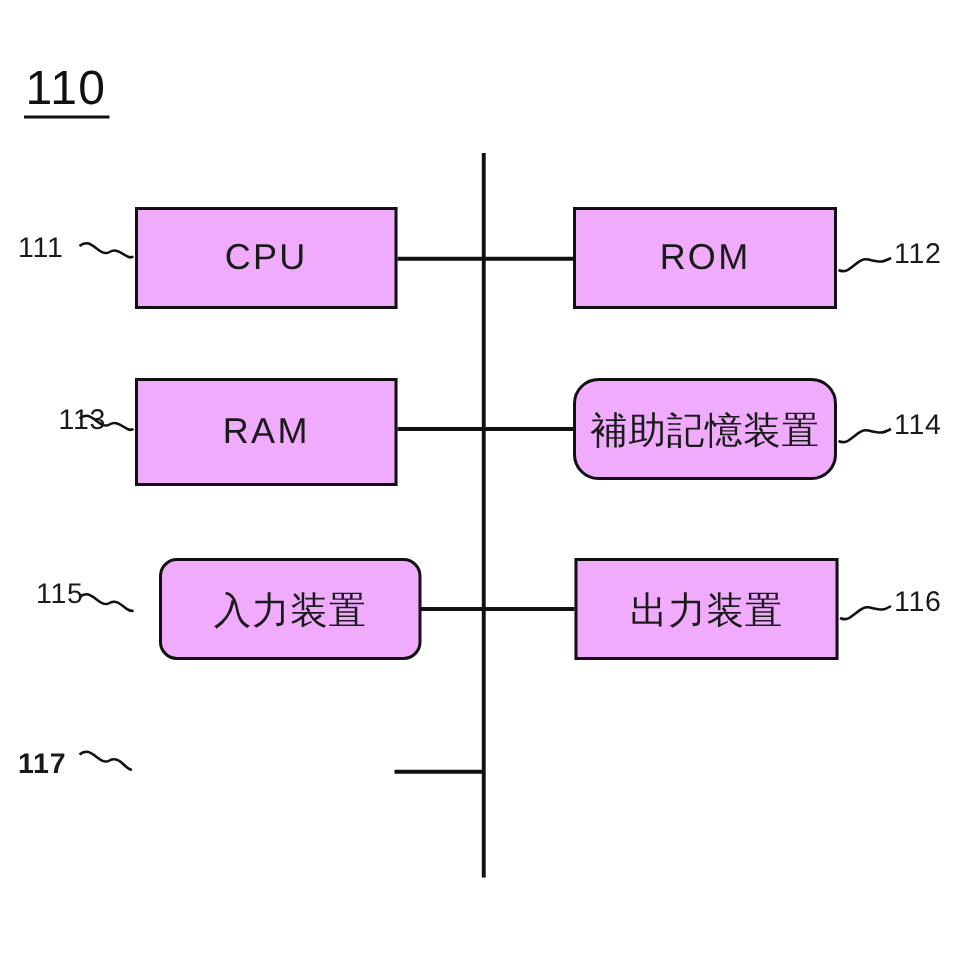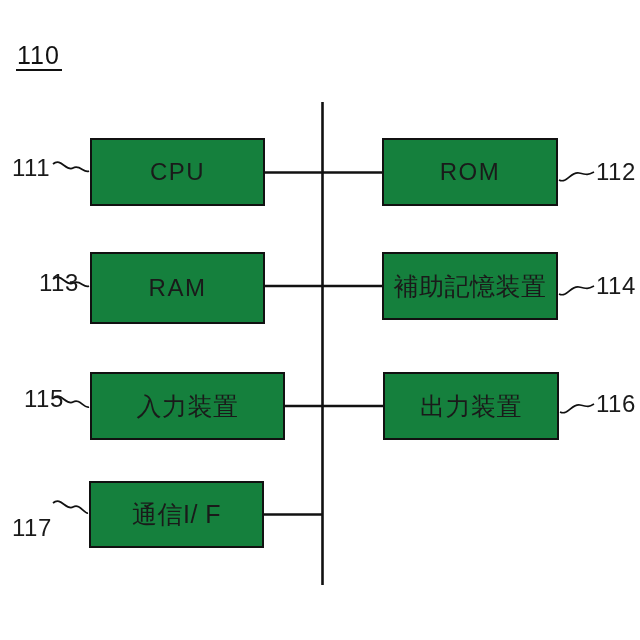--- a/index.html
+++ b/index.html
@@ -13,68 +13,68 @@
     width: 640px;
     height: 640px;
     background: #ffffff;
     overflow: hidden;
     color: #111111;
   }
   .fig-title {
     position: absolute;
     left: 16px;
     top: 42px;
-    font-size: 25px;
+    font-size: 32px;
     font-weight: 500;
     letter-spacing: 1px;
     color: #111111;
     border-bottom: 2.5px solid #111111;
     padding: 0 2px 1px 1px;
     line-height: 1.05;
   }
   .connector-layer {
     position: absolute;
     left: 0;
     top: 0;
     width: 640px;
     height: 640px;
   }
   .block {
     position: absolute;
     box-sizing: border-box;
     border: 2.5px solid #111111;
-    background: #15803d;
+    background: #f0abfc;
     display: flex;
     align-items: center;
     justify-content: center;
     font-size: 24px;
     color: #1a1a1a;
     letter-spacing: 1.5px;
     white-space: nowrap;
   }
   .block.cjk { font-size: 25px; letter-spacing: 0.5px; }
   .block.cpu   { left: 90px;  top: 138px; width: 175px; height: 68px; }
   .block.rom   { left: 382px; top: 138px; width: 176px; height: 68px; }
   .block.ram   { left: 90px;  top: 252px; width: 175px; height: 72px; }
-  .block.aux   { left: 382px; top: 252px; width: 176px; height: 68px; }
-  .block.inp   { left: 90px;  top: 372px; width: 195px; height: 68px; }
+  .block.aux   { left: 382px; top: 252px; width: 176px; height: 68px; border-radius: 17px; }
+  .block.inp   { left: 106px;  top: 372px; width: 175px; height: 68px; border-radius: 12px; }
   .block.outp  { left: 383px; top: 372px; width: 176px; height: 68px; text-align: right; }
   .block.comm  { left: 89px;  top: 481px; width: 175px; height: 67px; }
   .ref {
     position: absolute;
-    font-size: 24px;
+    font-size: 19px;
     font-weight: 500;
     color: #1a1a1a;
     line-height: 1;
     letter-spacing: 0.5px;
   }
   .ref-111 { left: 12px;  top: 156px; }
   .ref-113 { left: 12px;  top: 271px; margin-left: 27px; }
   .ref-115 { left: 24px;  top: 387px; }
-  .ref-117 { left: 12px;  top: 516px; }
+  .ref-117 { left: 12px;  top: 500px; font-weight: bold; }
   .ref-112 { left: 596px; top: 160px; }
   .ref-114 { left: 596px; top: 274px; }
   .ref-116 { left: 596px; top: 392px; }
 </style>
 </head>
 <body>
 
 <div class="canvas">
 
   <div class="fig-title">110</div>
@@ -109,23 +109,20 @@
   </div>
   <div class="block aux cjk">
     <span>補助記憶装置</span>
   </div>
   <div class="block inp cjk">
     <span>入力装置</span>
   </div>
   <div class="block outp cjk">
     <span>出力装置</span>
   </div>
-  <div class="block comm cjk">
-    <span>通信I/ F</span>
-  </div>
 
   <div class="ref ref-111">111</div>
   <div class="ref ref-112">112</div>
   <div class="ref ref-113">113</div>
   <div class="ref ref-114">114</div>
   <div class="ref ref-115">115</div>
   <div class="ref ref-116">116</div>
   <div class="ref ref-117">117</div>
 
 </div>

